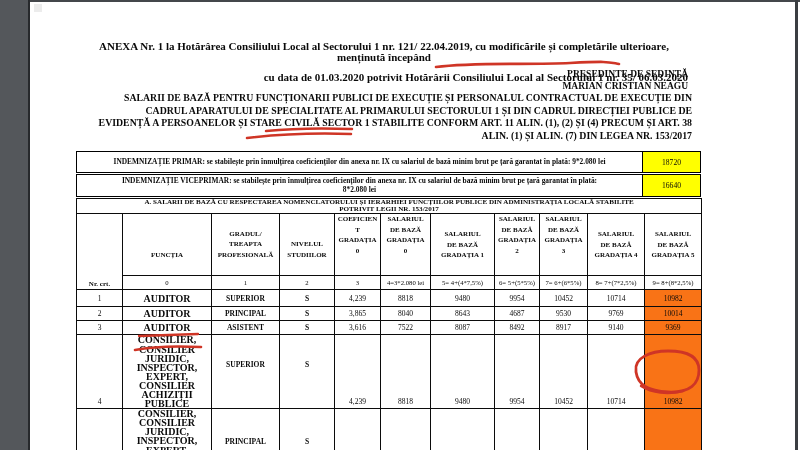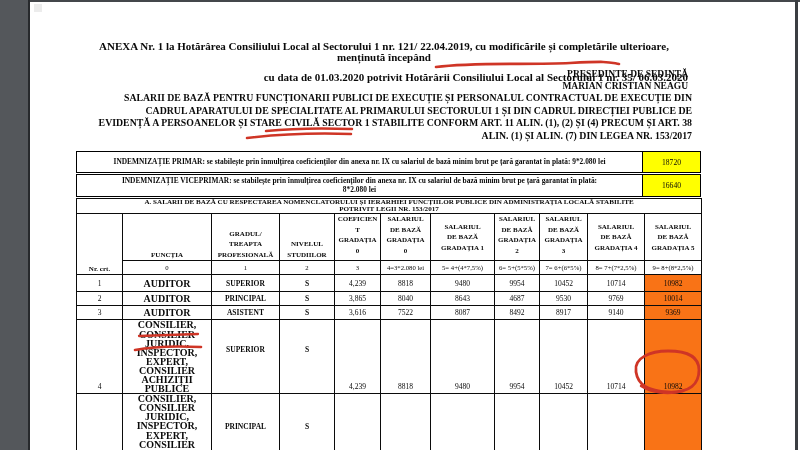--- a/index.html
+++ b/index.html
@@ -29,21 +29,21 @@
   .ilabel{width:566px;border-right:1px solid #000;display:flex;flex-direction:column;justify-content:center;
           text-align:center;font-weight:bold;font-size:7.4px;line-height:8.5px;padding:0 2px;box-sizing:border-box;}
   .ivalue{flex:1;background:#ffff00;display:flex;align-items:center;justify-content:center;font-size:7.6px;}
 
   
   table.main{position:absolute;left:76px;top:198px;width:625px;border-collapse:collapse;table-layout:fixed;
              border:1.5px solid #000;background:#fff;}
   table.main td{border:1px solid #0b0b0b;overflow:hidden;padding:0;text-align:center;font-size:7.5px;}
   tr.seca td{height:13px;font-weight:bold;font-size:7.1px;line-height:7.2px;vertical-align:middle;}
   tr.hdr td{height:46px;font-weight:bold;font-size:7px;line-height:10.5px;vertical-align:middle;}
-  tr.hdr td.vb{vertical-align:bottom;padding-bottom:0;}
+  tr.hdr td.vb{vertical-align:bottom;padding-bottom:15px;}
   tr.hdr td.vt{vertical-align:top;}
   td.corner{vertical-align:bottom !important;font-weight:bold;font-size:7.2px;padding-bottom:2px;}
   tr.sub td{height:13px;font-size:6.7px;vertical-align:middle;white-space:nowrap;}
   tr.datarow td{vertical-align:middle;}
   tr.datarow td.txt{font-weight:bold;}
   tr.datarow.tall td{vertical-align:bottom;padding-bottom:2px;}
   tr.datarow.tall td.functia{vertical-align:top;padding-bottom:0;}
   tr.datarow.tall td.mid{vertical-align:middle;padding-bottom:14px;}
   td.functia .fl{font-weight:bold;font-size:10px;line-height:9.1px;}
   td.hl{background:#f97316;}

